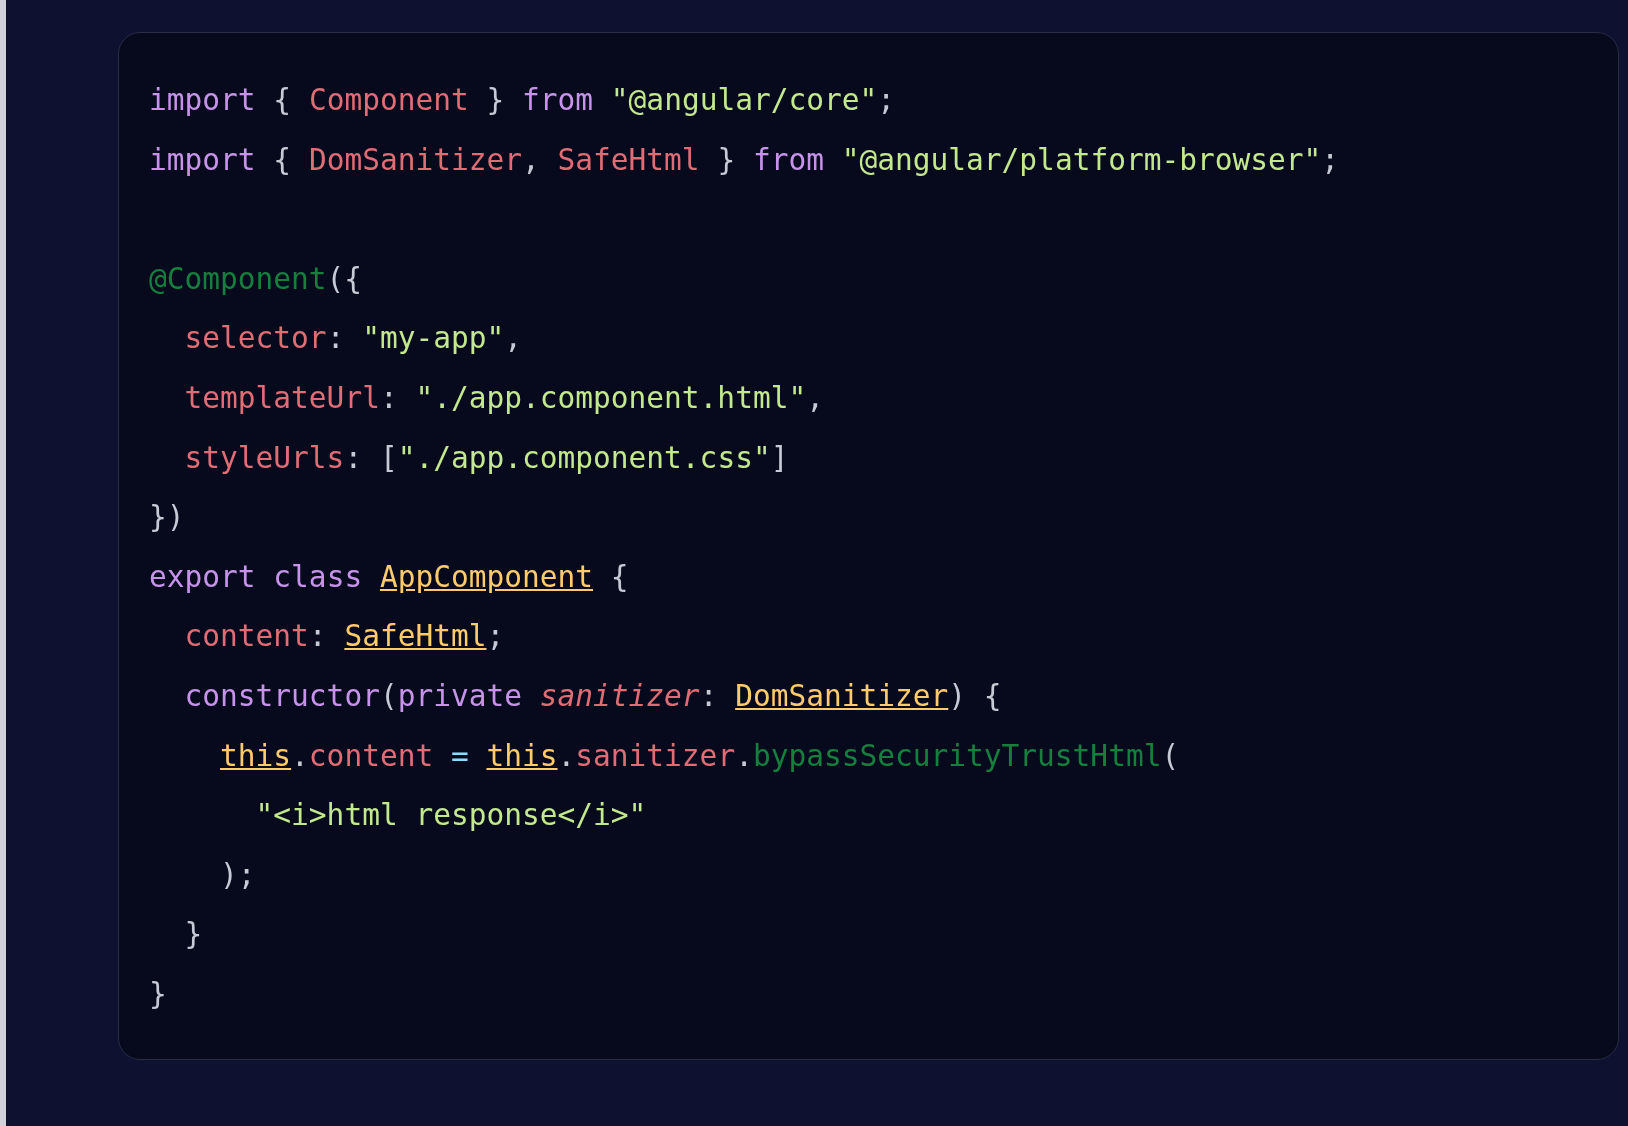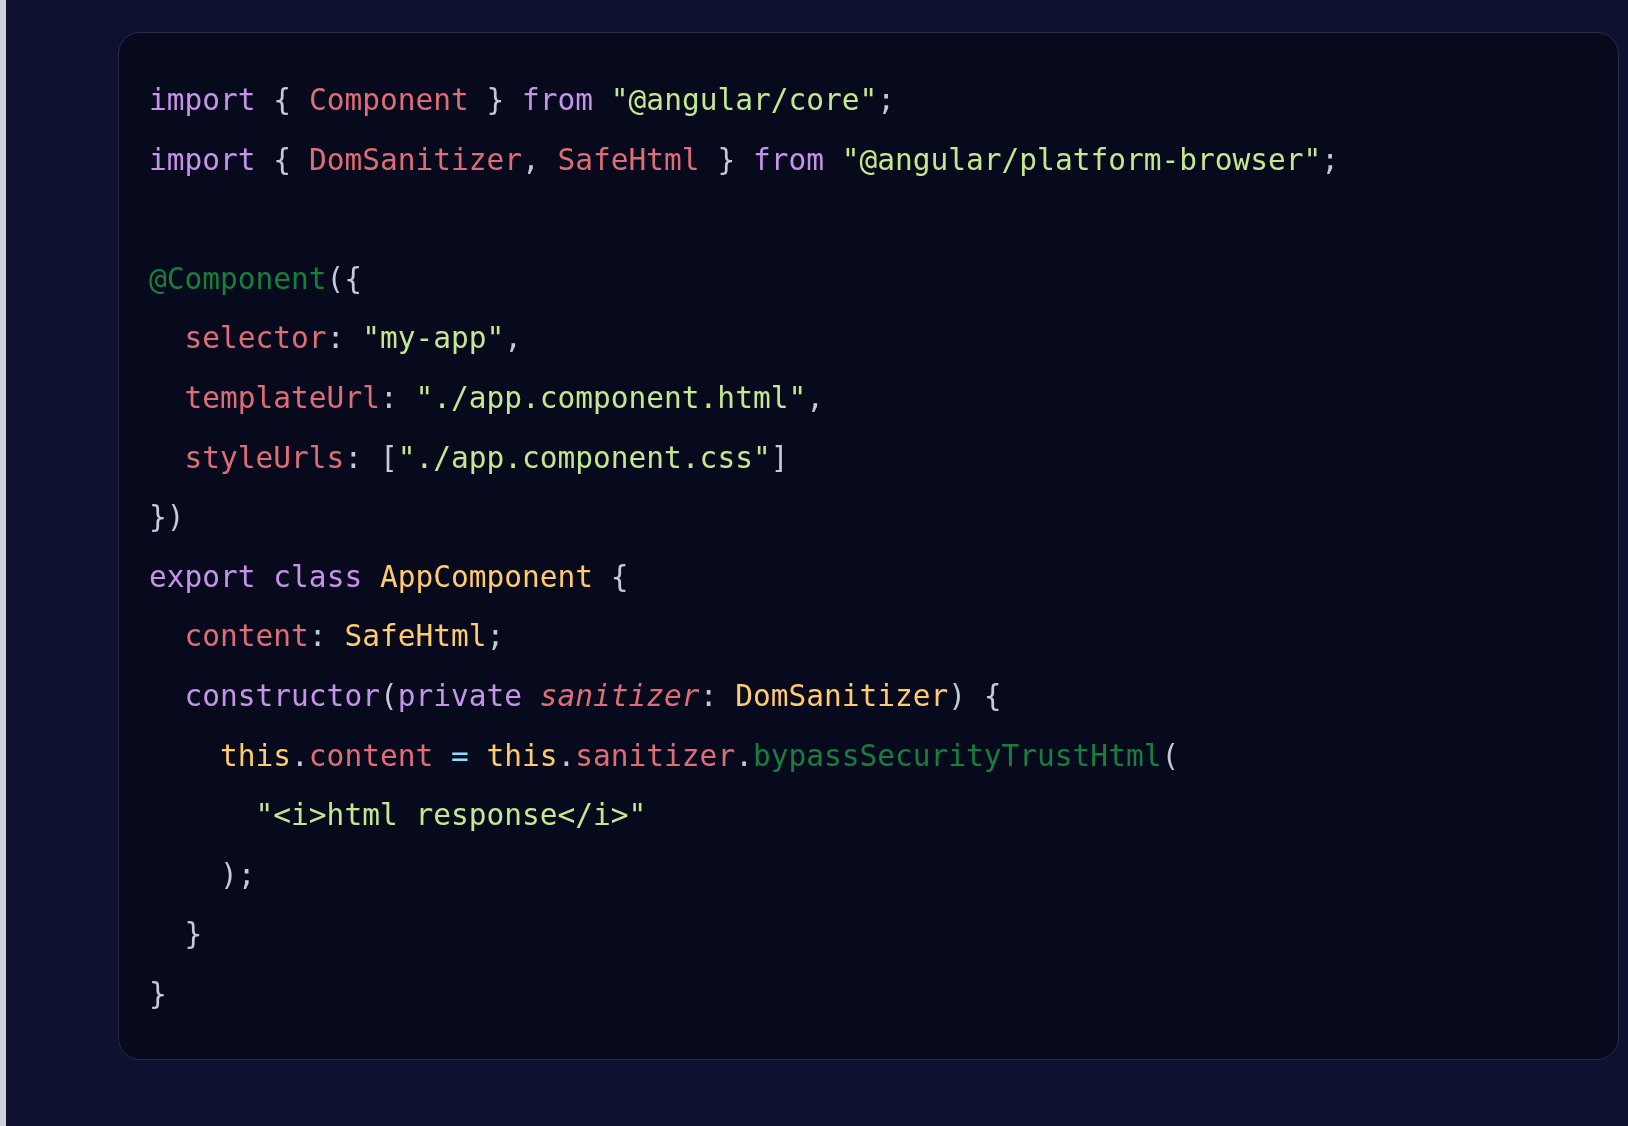--- a/index.html
+++ b/index.html
@@ -63,21 +63,21 @@
     display: block;
     height: 59.6px;
   }
 
   
   .t-kw    { color: #c792ea; }               
   .t-var   { color: #e06c75; }               
   .t-str   { color: #c3e88d; }               
   .t-punct { color: #c5cad6; }               
   .t-deco  { color: #15803d; }               
-  .t-type  { color: #ffcb6b; }               
+  .t-type  { color: #ffcb6b; text-decoration: underline; }               
   .t-op    { color: #89ddff; }               
   .t-param { color: #e06c75; font-style: italic; } 
 </style>
 </head>
 <body>
 
 <div class="page-edge"></div>
 
 <div class="page">
   <div class="code-card">

